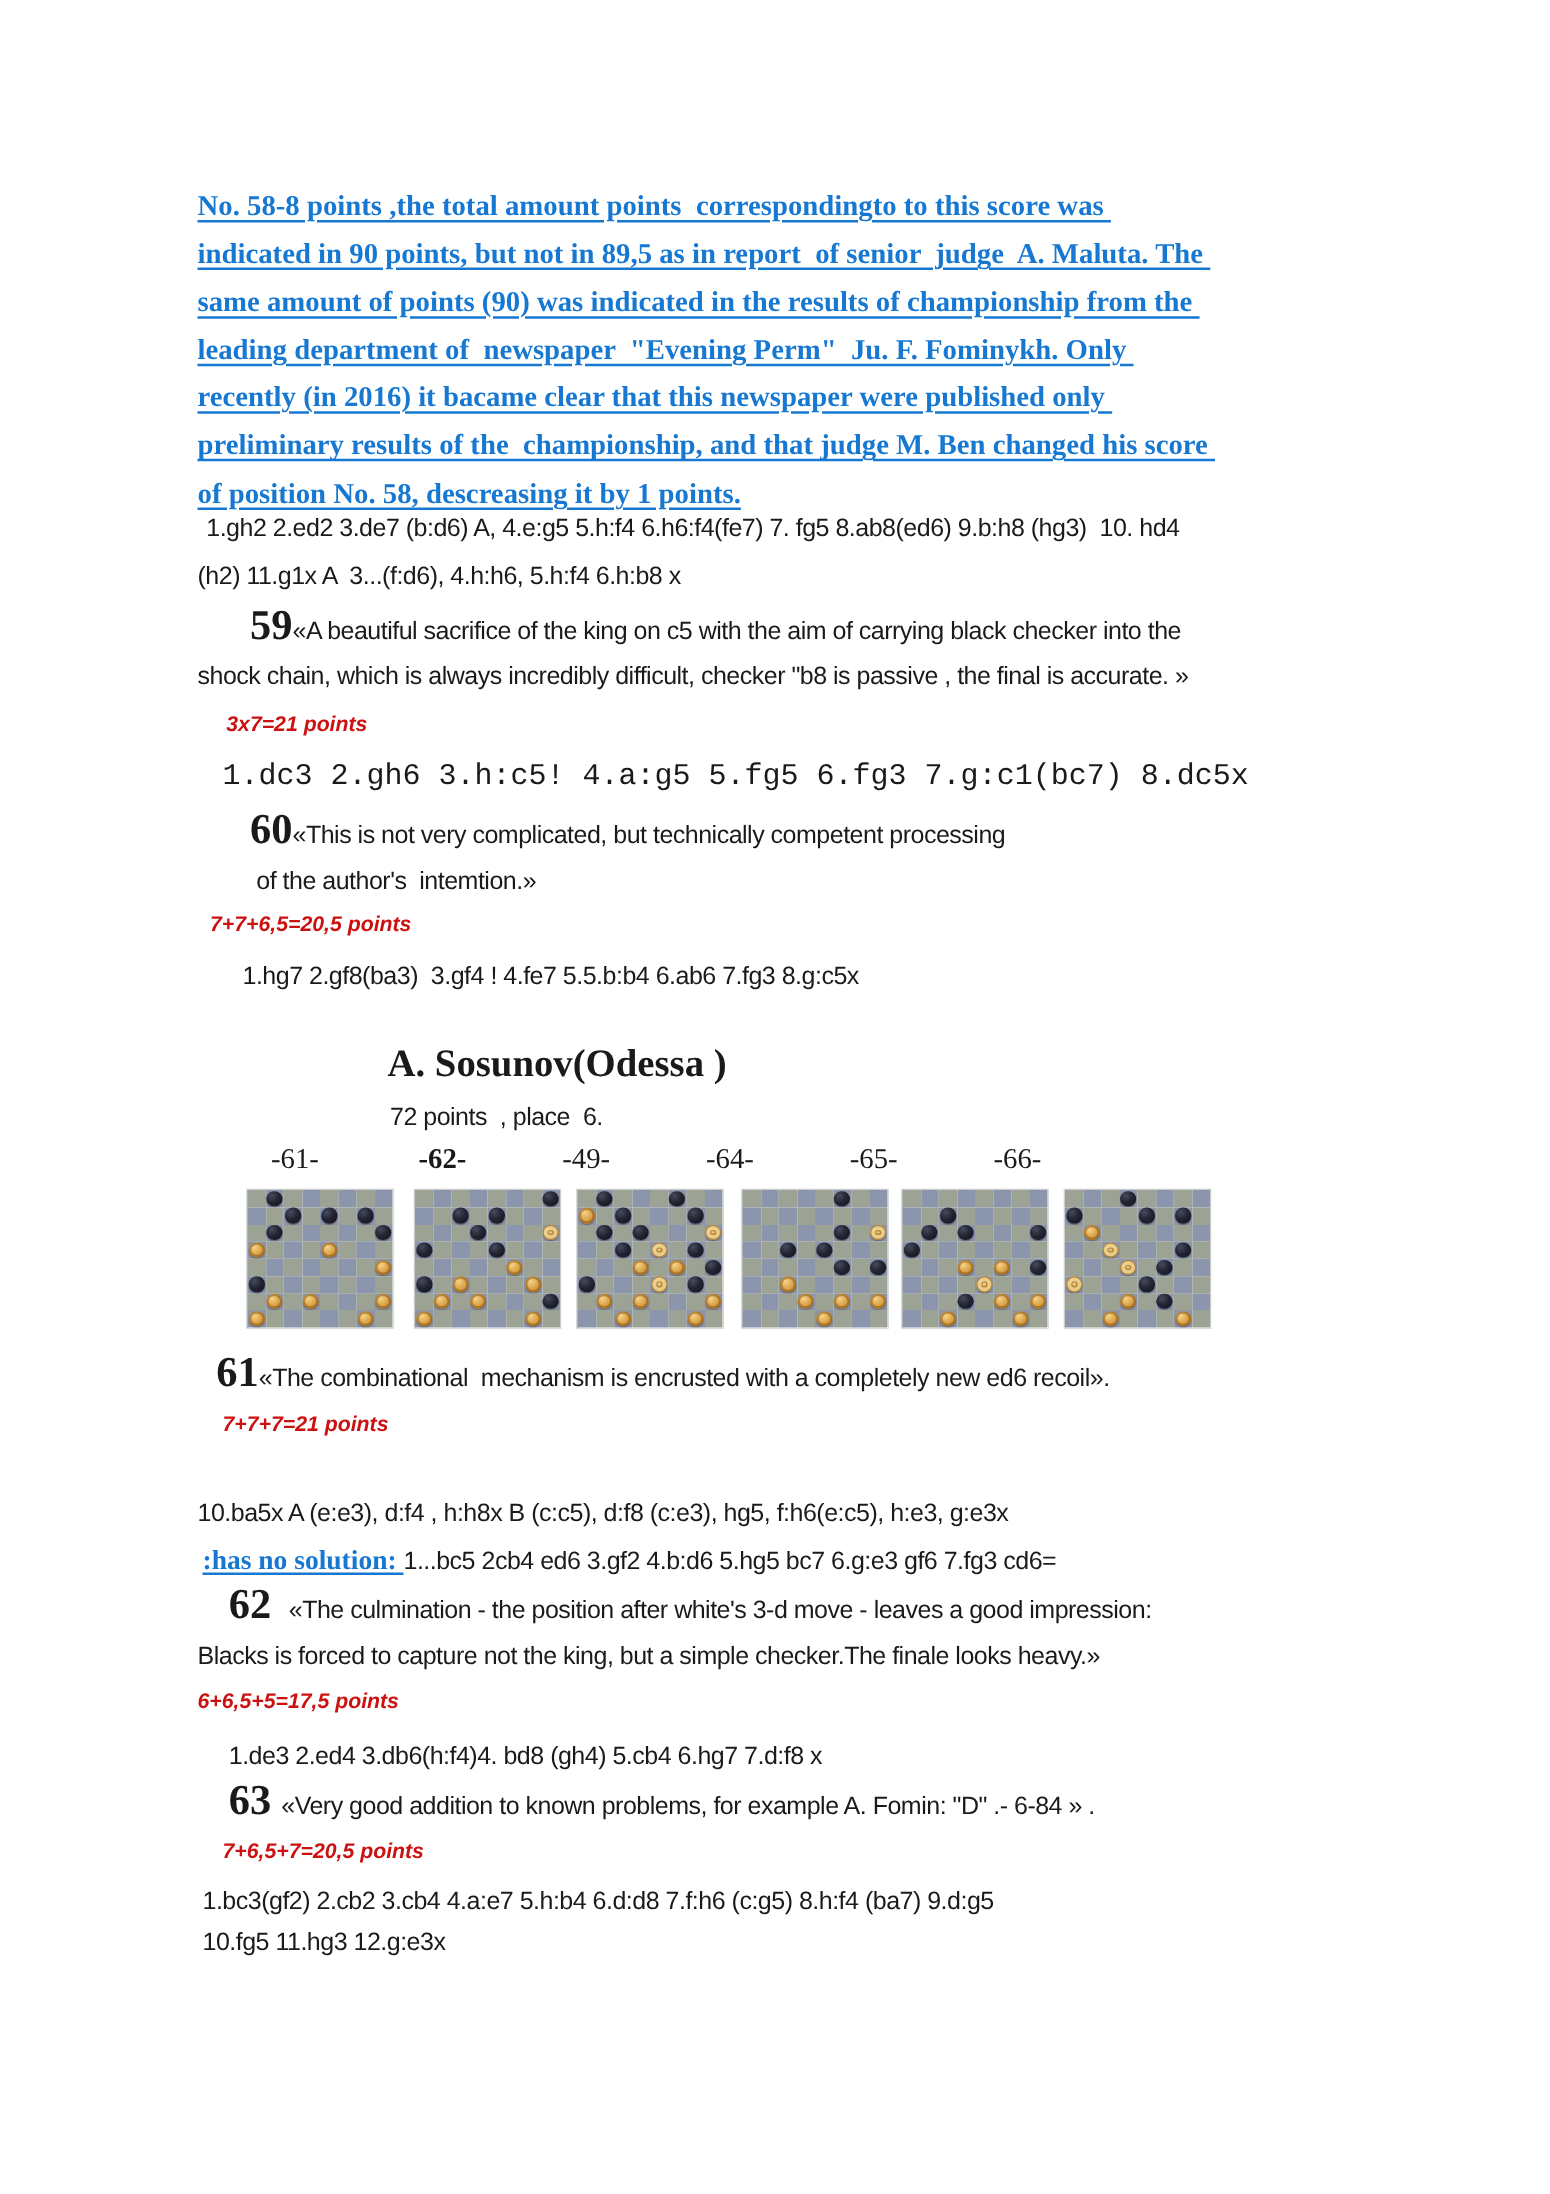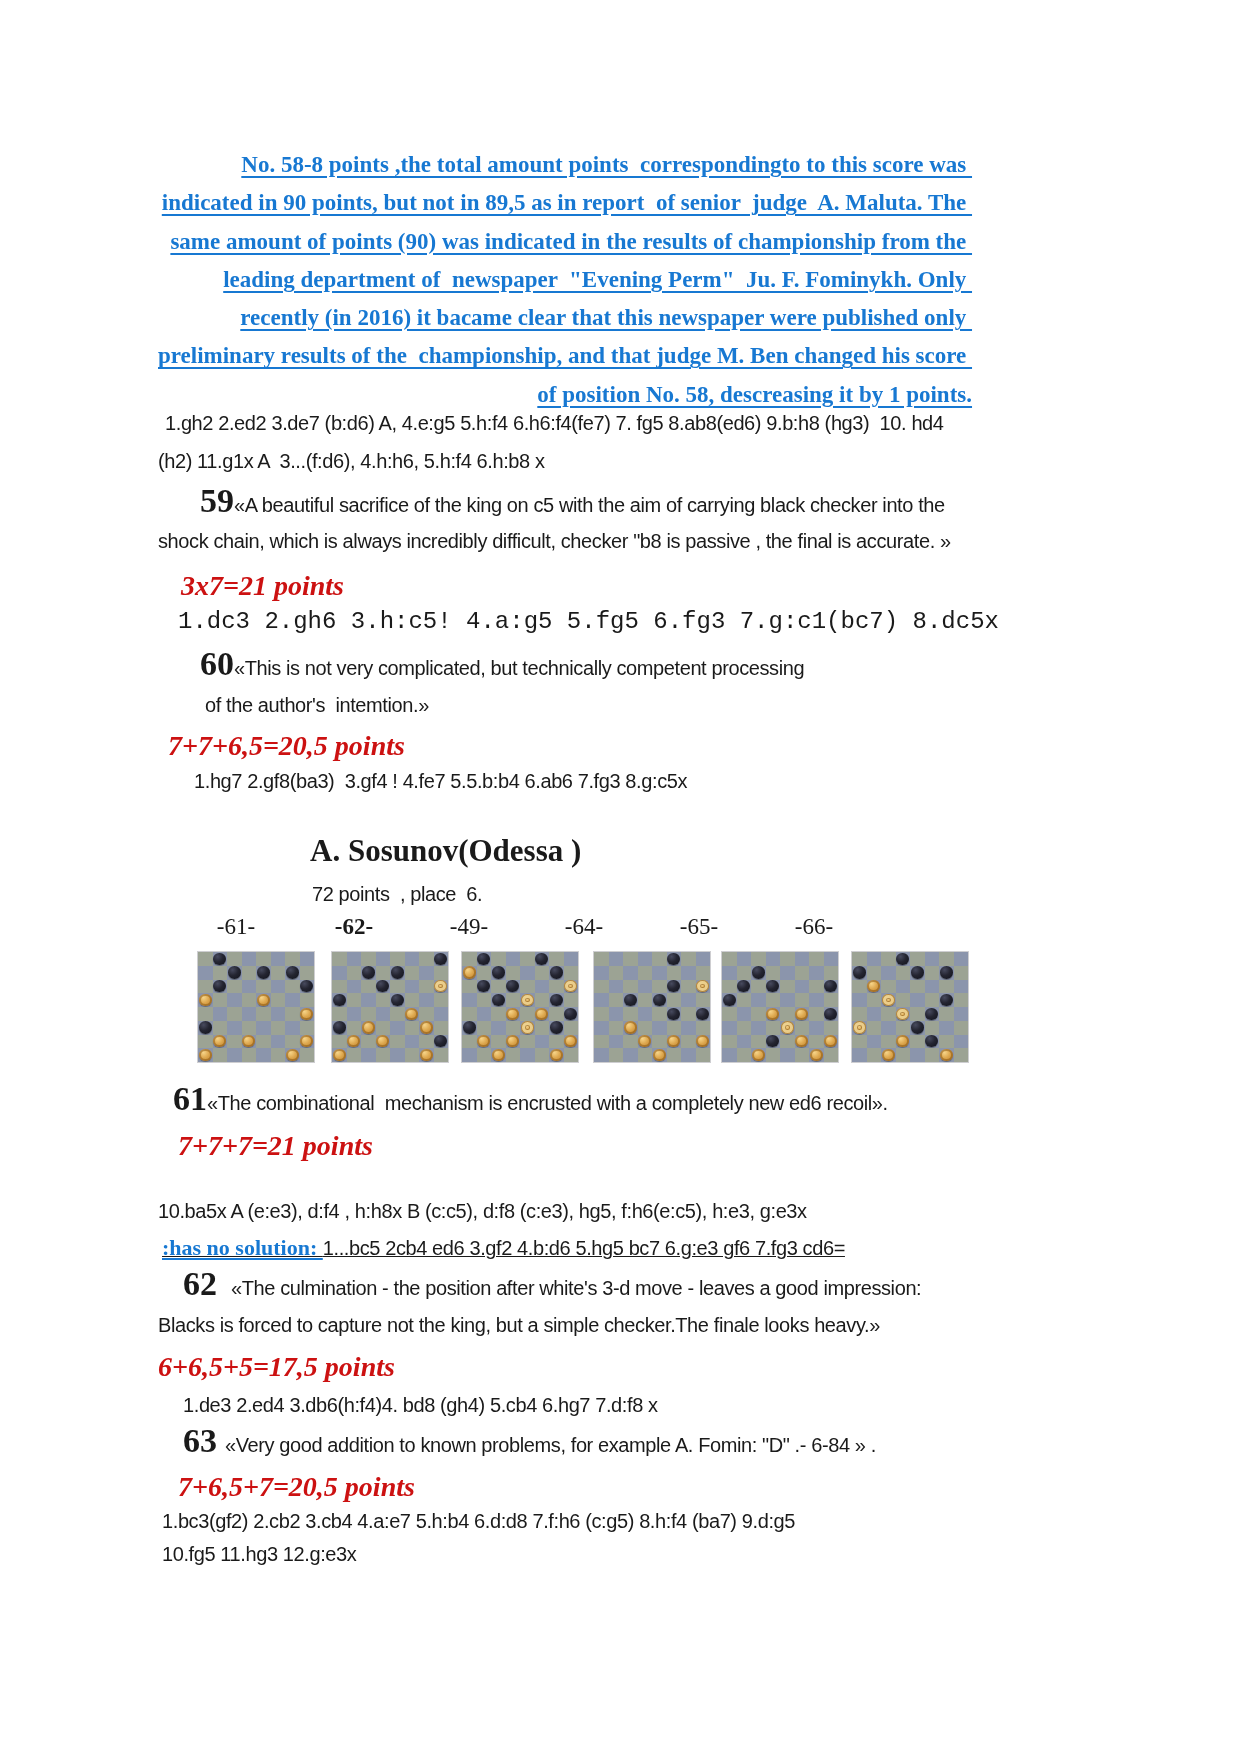--- a/index.html
+++ b/index.html
@@ -1,26 +1,26 @@
 <!DOCTYPE html>
 <html style="--blue: #1778D2; --red: #CC1111; --board-light: #9CA394; --board-dark: #8B95AC;"><head>
 <meta charset="utf-8">
 <style>
   html,body{margin:0;padding:0;background:#ffffff;}
   .page{position:relative;width:1240px;height:1755px;background:#ffffff;overflow:hidden;
-        font-family:"Liberation Serif",serif;color:#1a1a1a;text-align:right;}
+        font-family:"Liberation Serif",serif;color:#1a1a1a;}
   .abs{position:absolute;white-space:pre;}
   
   .intro-line{font-family:"Liberation Serif",serif;font-weight:bold;font-size:23px;line-height:38.3px;
               color:var(--blue,#1778D2);text-decoration:underline;text-decoration-thickness:2px;
               text-underline-offset:4px;white-space:pre;}
   
   .sans{font-family:"Liberation Sans",sans-serif;font-size:20px;letter-spacing:-0.4px;}
   .num{font-family:"Liberation Serif",serif;font-weight:bold;font-size:34px;line-height:1;}
-  .points{font-family:Liberation Serif, serif;font-weight:bold;font-style:italic;font-size:28px;
+  .points{font-family:Liberation Sans, sans-serif;font-weight:bold;font-style:italic;font-size:17px;
           color:var(--red,#CC1111);}
   .serifmoves{font-family:Liberation Mono, monospace;font-size:24px;}
   .heading{font-family:"Liberation Serif",serif;font-weight:bold;font-size:31px;margin:0;}
   .diagram-label{font-family:"Liberation Serif",serif;font-size:23px;}
   .nosol-label{font-family:"Liberation Serif",serif;font-weight:bold;font-size:22px;
                color:var(--blue,#1778D2);text-decoration:underline;text-decoration-thickness:2px;
                text-underline-offset:3px;}
   .gap-md{margin-left:14px;}
   .gap-sm{margin-left:8px;}
   
@@ -58,21 +58,21 @@
   <div class="abs sans" style="left:205px;top:694px;">of the author's  intemtion.»</div>
   <div class="abs points" style="left:168px;top:730px;">7+7+6,5=20,5 points</div>
   <div class="abs sans" style="left:175px;top:770px;margin-left:19px;">1.hg7 2.gf8(ba3)  3.gf4 ! 4.fe7 5.5.b:b4 6.ab6 7.fg3 8.g:c5x</div>
 
   <h1 class="abs heading" style="left:310px;top:833px;">A. Sosunov(Odessa )</h1>
   <div class="abs sans" style="left:312px;top:883px;">72 points  , place  6.</div>
 
   <div class="abs" style="left:173px;top:1082px;"><span class="num">61</span><span class="sans">«The combinational  mechanism is encrusted with a completely new ed6 recoil».</span></div>
   <div class="abs points" style="left:178px;top:1130px;">7+7+7=21 points</div>
   <div class="abs sans" style="left:158px;top:1200px;">10.ba5x A (e:e3), d:f4 , h:h8x B (c:c5), d:f8 (c:e3), hg5, f:h6(e:c5), h:e3, g:e3x</div>
-  <div class="abs" style="left:162px;top:1235px;text-decoration:underline;"><span class="nosol-label">:has no solution: </span><span class="sans">1...bc5 2cb4 ed6 3.gf2 4.b:d6 5.hg5 bc7 6.g:e3 gf6 7.fg3 cd6=</span></div>
+  <div class="abs" style="left:162px;top:1235px;"><span class="nosol-label">:has no solution: </span><span class="sans">1...bc5 2cb4 ed6 3.gf2 4.b:d6 5.hg5 bc7 6.g:e3 gf6 7.fg3 cd6=</span></div>
 
   <div class="abs" style="left:183px;top:1267px;"><span class="num">62</span><span class="sans gap-md">«The culmination - the position after white's 3-d move - leaves a good impression:</span></div>
   <div class="abs sans" style="left:158px;top:1314px;">Blacks is forced to capture not the king, but a simple checker.The finale looks heavy.»</div>
   <div class="abs points" style="left:158px;top:1351px;">6+6,5+5=17,5 points</div>
   <div class="abs sans" style="left:183px;top:1394px;">1.de3 2.ed4 3.db6(h:f4)4. bd8 (gh4) 5.cb4 6.hg7 7.d:f8 x</div>
 
   <div class="abs" style="left:183px;top:1424px;"><span class="num">63</span><span class="sans gap-sm">«Very good addition to known problems, for example A. Fomin: "D" .- 6-84 » .</span></div>
   <div class="abs points" style="left:178px;top:1471px;">7+6,5+7=20,5 points</div>
   <div class="abs sans" style="left:162px;top:1510px;">1.bc3(gf2) 2.cb2 3.cb4 4.a:e7 5.h:b4 6.d:d8 7.f:h6 (c:g5) 8.h:f4 (ba7) 9.d:g5</div>
   <div class="abs sans" style="left:162px;top:1543px;">10.fg5 11.hg3 12.g:e3x</div>

